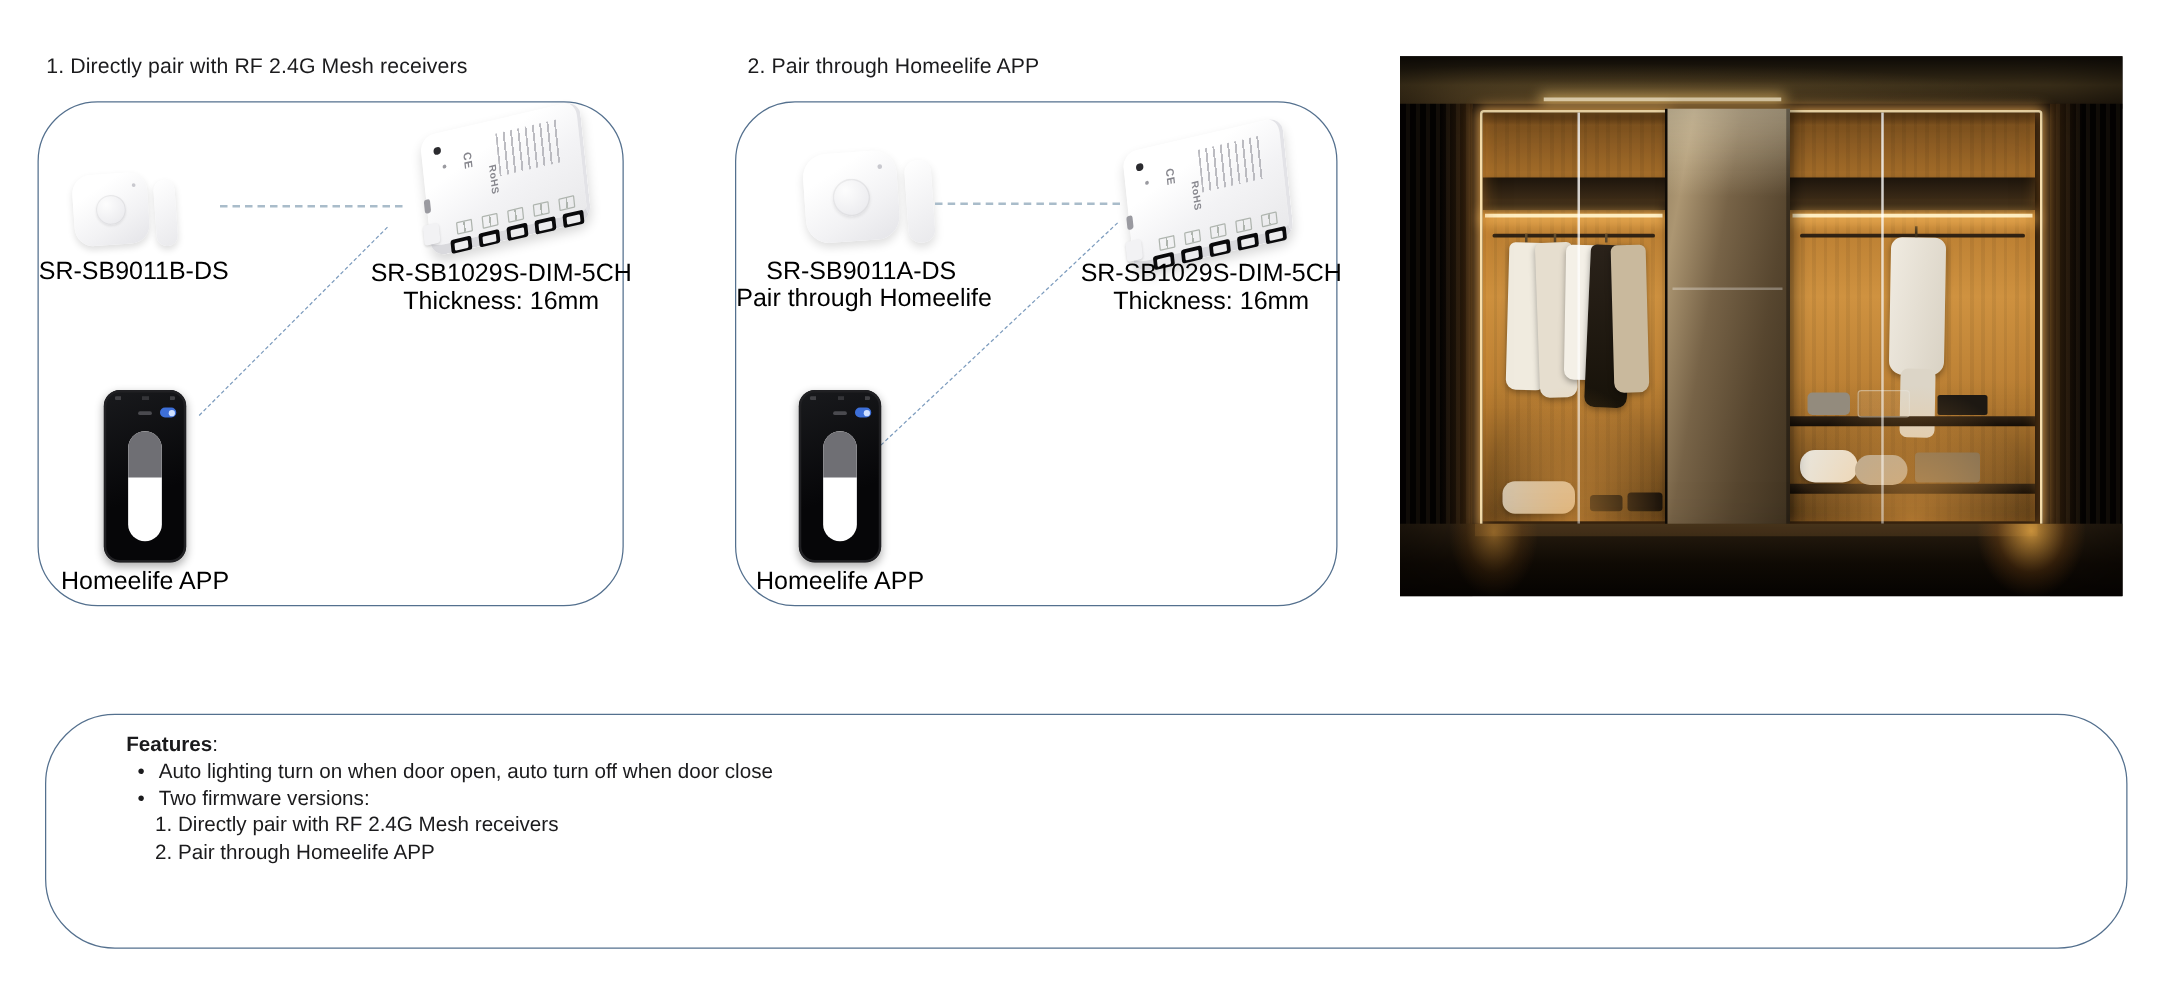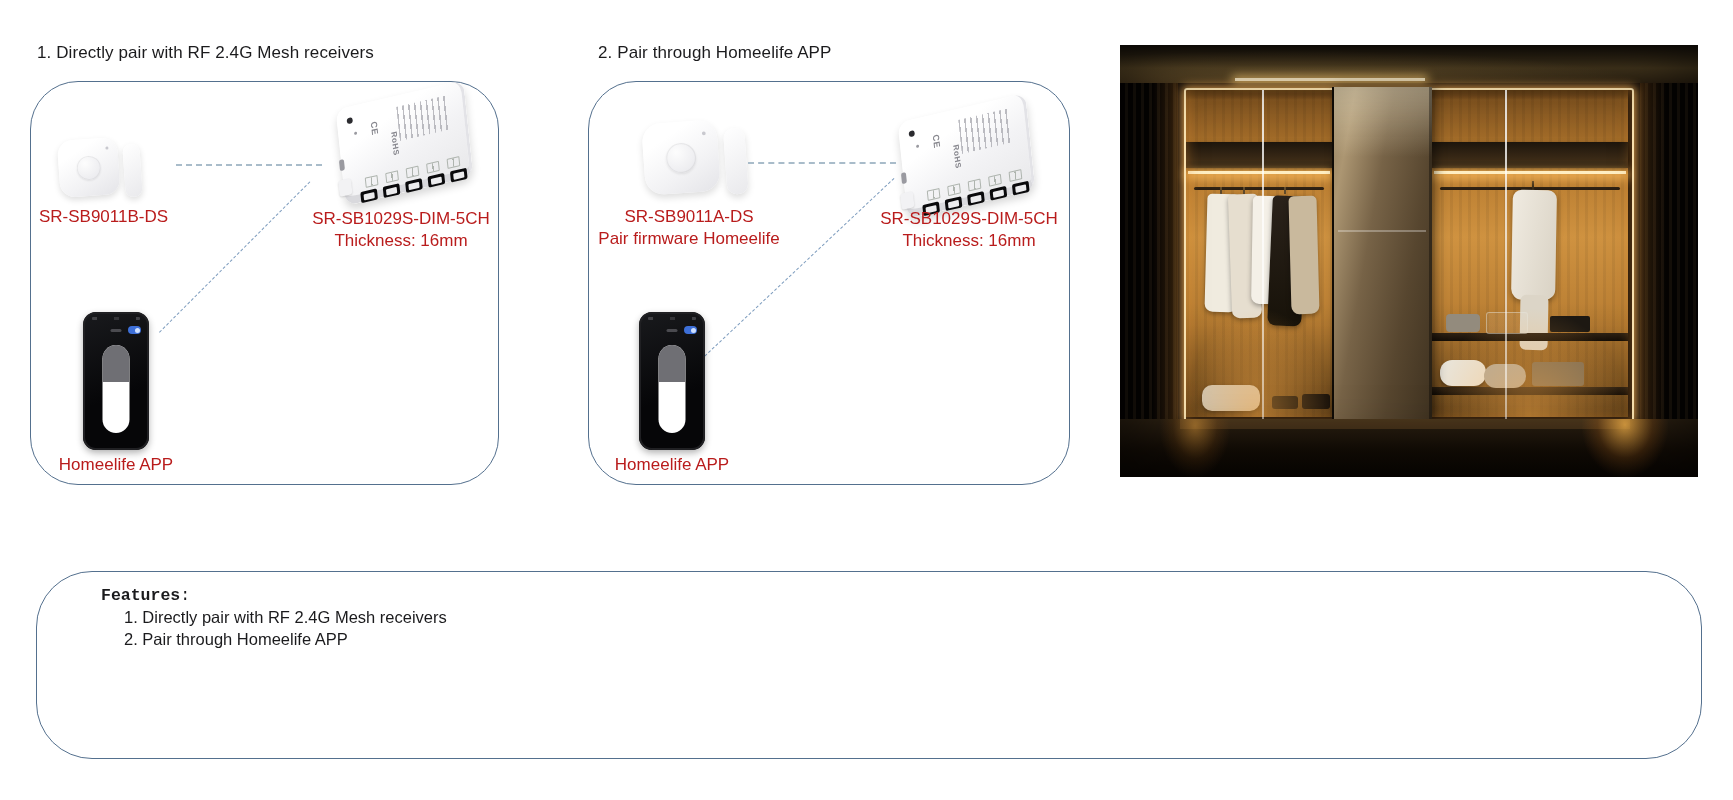--- a/index.html
+++ b/index.html
@@ -5,21 +5,21 @@
   html,body{margin:0;padding:0;background:#ffffff;}
   .canvas{position:relative;width:1733px;height:800px;background:#ffffff;overflow:hidden;
           font-family:"Liberation Sans",sans-serif;color:#1b1b1d;}
 
   
   .diagram-title{position:absolute;font-size:17px;letter-spacing:.1px;color:#1b1b1d;white-space:nowrap;}
 
   
   .pair-box{position:absolute;border:1.5px solid #54708e;border-radius:48px;background:#ffffff;}
 
-  .dev-label{position:absolute;font-size:17px;line-height:22px;text-align:center;color:#b91c1c;white-space:nowrap;}
+  .dev-label{position:absolute;font-size:20px;line-height:22px;text-align:center;color:#000000;white-space:nowrap;}
 
   
   .hdash{position:absolute;height:0;border-top:2px dashed #a9bcca;}
   .diag{position:absolute;height:0;border-top:1.2px dashed #7d9cbe;transform-origin:0 0;}
 
   
   .sensor{position:absolute;width:86px;height:70px;transform:rotate(-4deg);}
   .sensor .s-body{position:absolute;left:0;top:2px;width:60px;height:57px;border-radius:15px;
      background:linear-gradient(150deg,#ffffff 25%,#f2f2f4 65%,#e4e4e8);
      box-shadow:0 3px 6px rgba(0,0,0,.13);}
@@ -62,21 +62,21 @@
      background:linear-gradient(90deg,#4c4c50 0 5px,transparent 5px 22px,#3c3c40 22px 27px,transparent 27px 44px,#4c4c50 44px);border-radius:1px;opacity:.8;}
   .p-dash{position:absolute;left:50%;top:17px;transform:translateX(-50%);width:11px;height:3px;border-radius:2px;background:#4a4a4f;}
   .p-toggle{position:absolute;right:8px;top:14px;width:13px;height:8px;border-radius:4px;background:#3d6fd8;}
   .p-toggle::after{content:"";position:absolute;right:1.5px;top:1.5px;width:5px;height:5px;border-radius:50%;background:#cfe0ff;}
   .p-slider{position:absolute;left:50%;top:33px;transform:translateX(-50%);width:27px;height:88px;border-radius:14px;overflow:hidden;background:#ffffff;}
   .p-slider .p-fill{position:absolute;left:0;top:0;width:100%;height:42%;background:#6f6f74;}
 
   
   .features-box{position:absolute;left:36px;top:571px;width:1664px;height:186px;border:1.5px solid #54708e;border-radius:56px;background:#ffffff;}
   .features-content{position:absolute;left:64px;top:13px;font-size:16.5px;line-height:21.5px;}
-  .f-heading{font-weight:bold;line-height:22px;font-family:Liberation Mono, monospace;}
+  .f-heading{font-weight:bold;line-height:22px;}
   .f-heading .f-colon{font-weight:normal;}
   .f-item{position:relative;padding-left:26px;}
   .f-item::before{content:"•";position:absolute;left:9px;top:0;}
   .f-sub{padding-left:23px;}
 
   
   .photo{position:absolute;left:1120px;top:45px;width:578px;height:432px;background:#0d0905;overflow:hidden;}
   .photo::after{content:"";position:absolute;inset:0;box-shadow:inset 0 0 60px 20px rgba(0,0,0,.5);z-index:9;}
   .ph-top{position:absolute;left:0;top:0;width:578px;height:42px;
      background:linear-gradient(180deg,#15100a,#4a3b20 55%,#241a0e 100%);}
@@ -206,21 +206,21 @@
   <div class="pair-box" style="left:588px;top:81px;width:480px;height:402px;">
 
     <div class="sensor" style="left:52px;top:40px;transform:rotate(-4deg) scale(1.25);transform-origin:top left;">
       <div class="s-body">
         <div class="s-btn"></div>
         <div class="s-dot"></div>
       </div>
       <div class="s-magnet"></div>
     </div>
     <div class="dev-label" style="left:0;top:124px;width:200px;">SR-SB9011A-DS</div>
-    <div class="dev-label" style="left:0;top:146px;width:200px;">Pair firmware Homeelife</div>
+    <div class="dev-label" style="left:0;top:146px;width:200px;">Pair through Homeelife</div>
 
     <div class="receiver" style="left:304px;top:18px;">
       <div class="recv-body">
         <div class="r-lines"></div>
         <div class="r-ce">CE</div>
         <div class="r-rohs">RoHS</div>
         <div class="r-hole"></div>
         <div class="r-hole2"></div>
         <div class="r-usb"></div>
         <div class="r-terms">
@@ -319,18 +319,20 @@
     <div class="floor">
       <div class="floor-refl"></div>
       <div class="pool pool-left"></div>
       <div class="pool pool-right"></div>
     </div>
   </div>
 
   <div class="features-box">
     <div class="features-content">
       <div class="f-heading"><span>Features</span><span class="f-colon">:</span></div>
+      <div class="f-item">Auto lighting turn on when door open, auto turn off when door close</div>
+      <div class="f-item">Two firmware versions:</div>
       <div class="f-sub">1. Directly pair with RF 2.4G Mesh receivers</div>
       <div class="f-sub">2. Pair through Homeelife APP</div>
     </div>
   </div>
 
 </div>
 
 </body></html>

